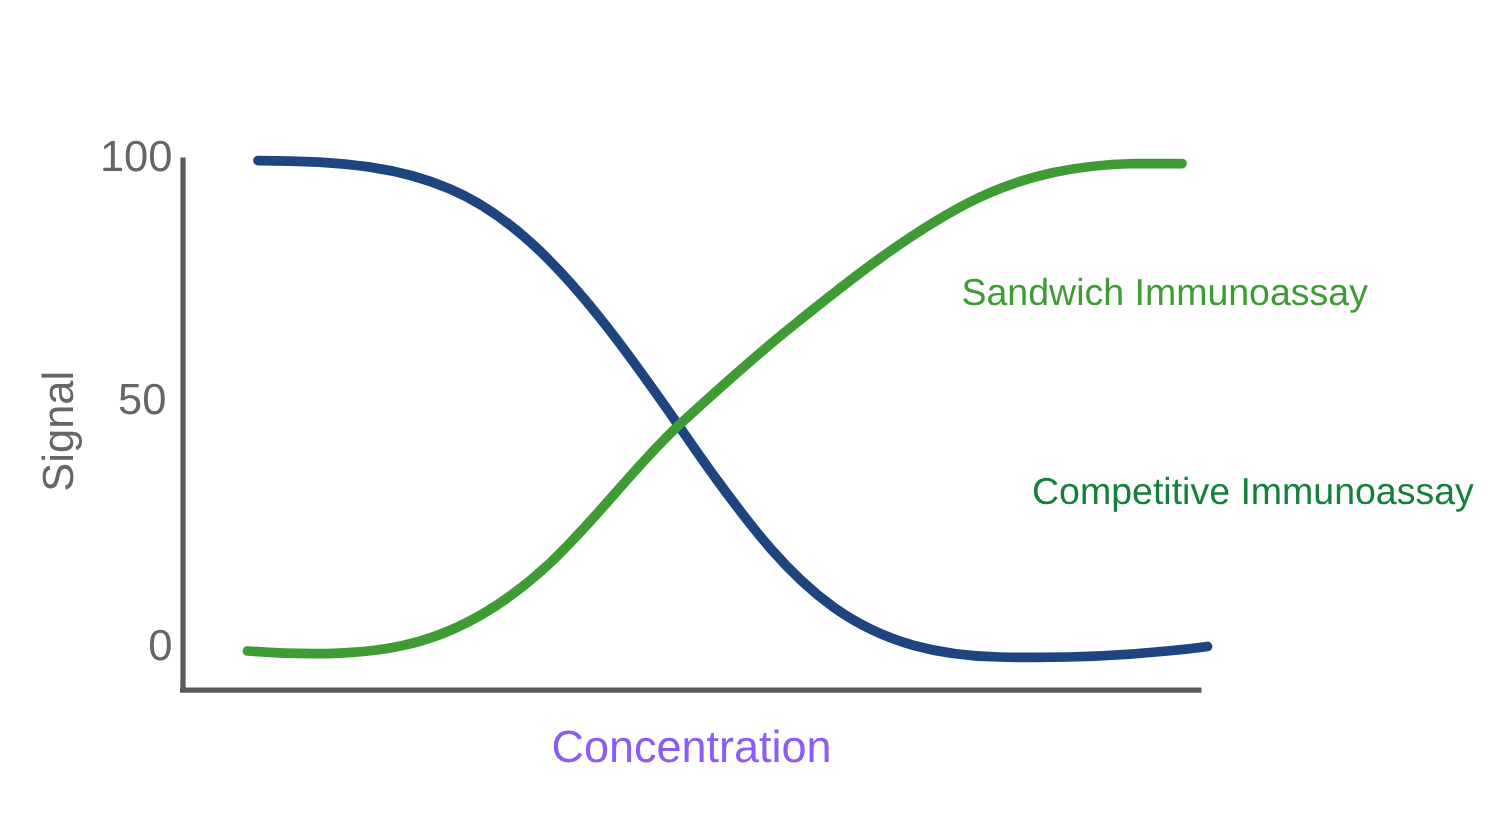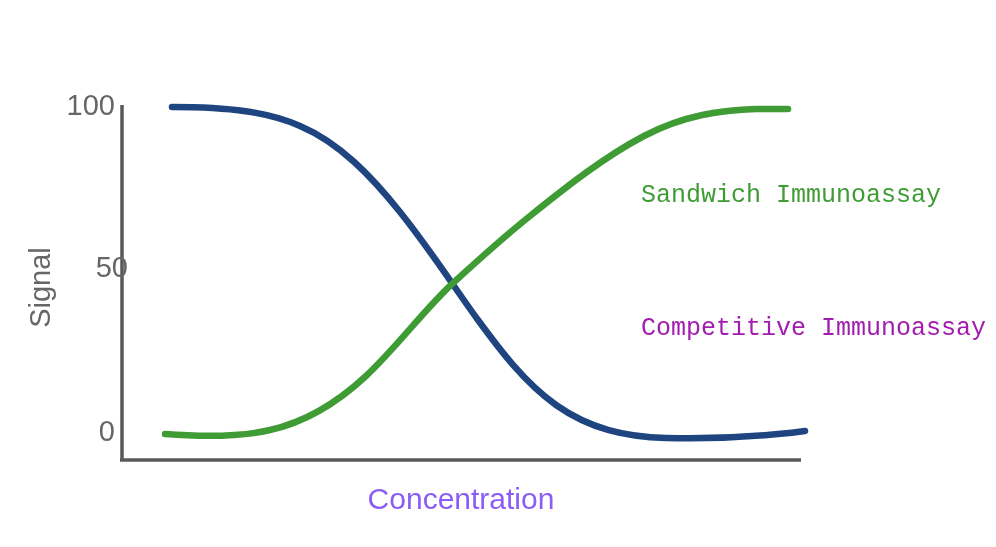--- a/index.html
+++ b/index.html
@@ -38,21 +38,21 @@
     font-family: "Liberation Sans", sans-serif;
     font-size: 29px;
     color: #666666;
     text-align: right;
     width: 70px;
     line-height: 1;
     letter-spacing: 0px;
     white-space: nowrap;
   }
   #tick-100 { left: 45px;  top: 91px; }
-  #tick-50  { left: 58px;  top: 253px; }
+  #tick-50  { left: 41px;  top: 253px; }
   #tick-0   { left: 45px;  top: 417px; }
 
   
   #y-axis-title {
     position: absolute;
     left: -25px;
     top: 273px;
     width: 130px;
     text-align: center;
     font-family: "Liberation Sans", sans-serif;
@@ -72,21 +72,21 @@
     font-family: "Liberation Sans", sans-serif;
     font-size: 30px;
     color: #8b5cf6;
     white-space: nowrap;
     line-height: 1;
   }
 
   
   .series-label {
     position: absolute;
-    font-family: Liberation Mono, monospace;
+    font-family: Liberation Sans, sans-serif;
     font-size: 25px;
     font-weight: 400;
     white-space: nowrap;
     line-height: 1;
   }
   #label-sandwich {
     left: 641px;
     top: 183px;
   }
   #label-competitive {
@@ -127,15 +127,15 @@
   <div class="tick-label" id="tick-100">100</div>
   <div class="tick-label" id="tick-50">50</div>
   <div class="tick-label" id="tick-0">0</div>
 
   <div id="y-axis-title">Signal</div>
 
   <div id="x-axis-title">Concentration</div>
 
   <div class="series-label" id="label-sandwich" style="color:#3f9c35;">Sandwich Immunoassay</div>
 
-  <div class="series-label" id="label-competitive" style="color:#a21caf;">Competitive Immunoassay</div>
+  <div class="series-label" id="label-competitive" style="color:#15803d;margin-left:47px;">Competitive Immunoassay</div>
 
 </div>
 
 </body></html>

